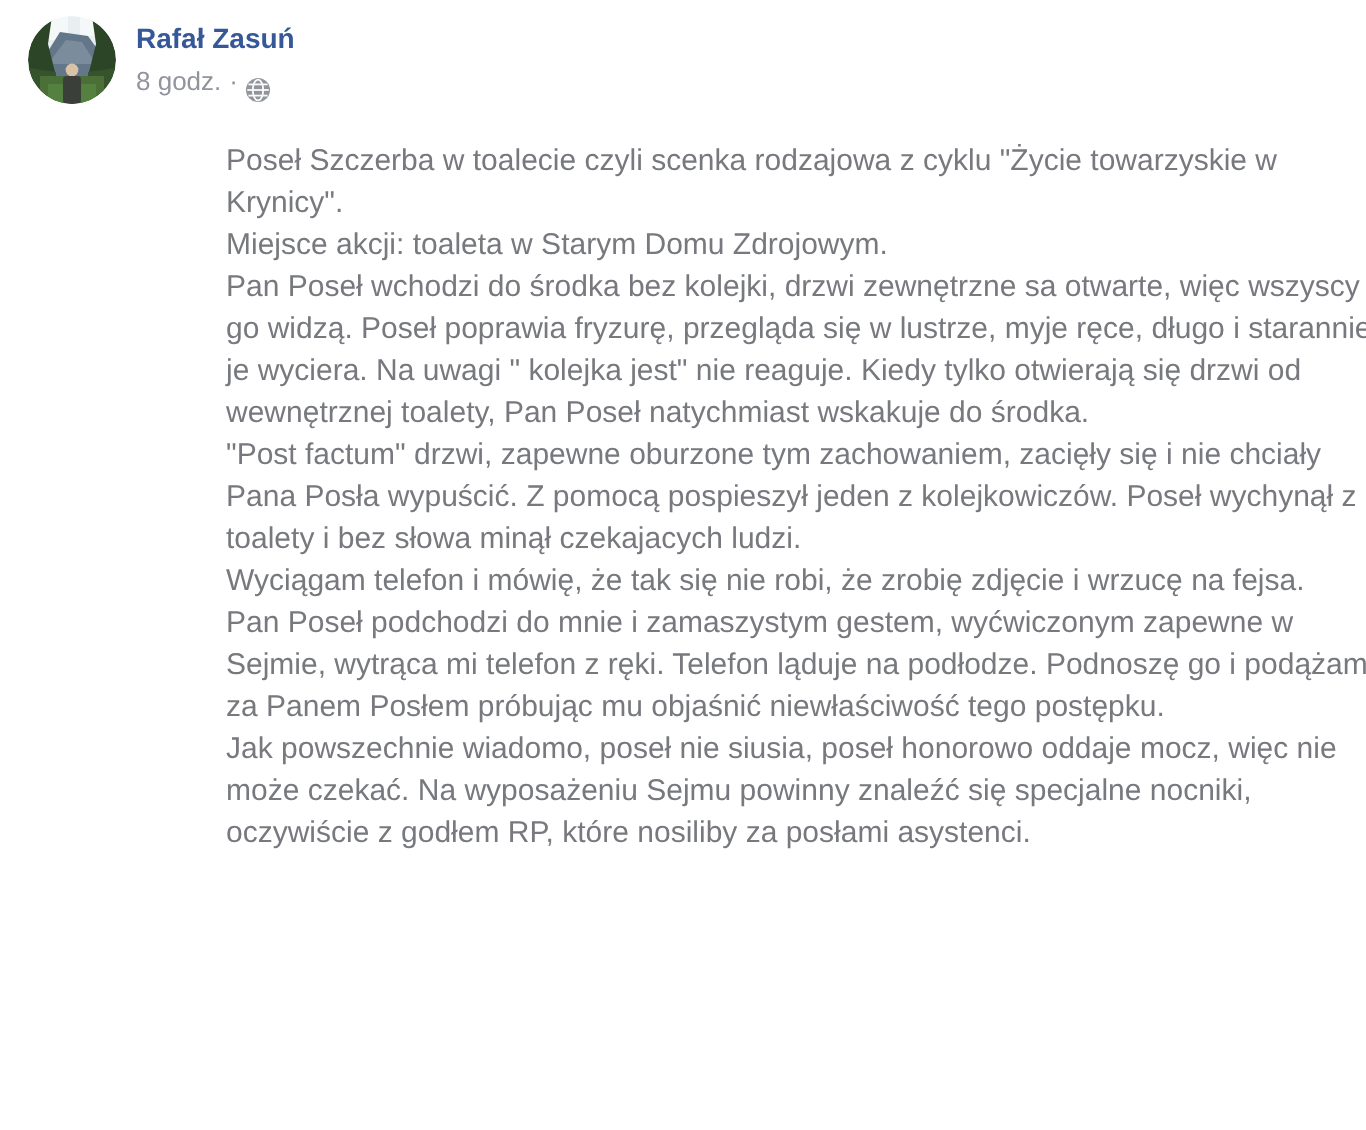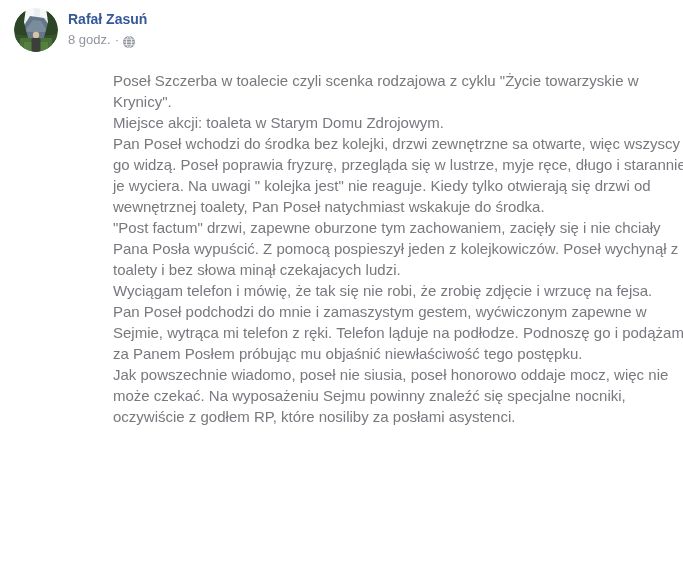--- a/index.html
+++ b/index.html
@@ -37,21 +37,21 @@
     color: #365899;
     font-size: 14px;
     font-weight: bold;
     text-decoration: none;
     line-height: 18px;
     cursor: pointer;
   }
   .meta-row {
     margin-top: 3px;
     display: flex;
-    align-items: center;
+    align-items: flex-end;
     font-size: 13px;
     color: #90949c;
     line-height: 17px;
   }
   .timestamp {
     color: #90949c;
     text-decoration: none;
     cursor: pointer;
   }
   .meta-sep {

